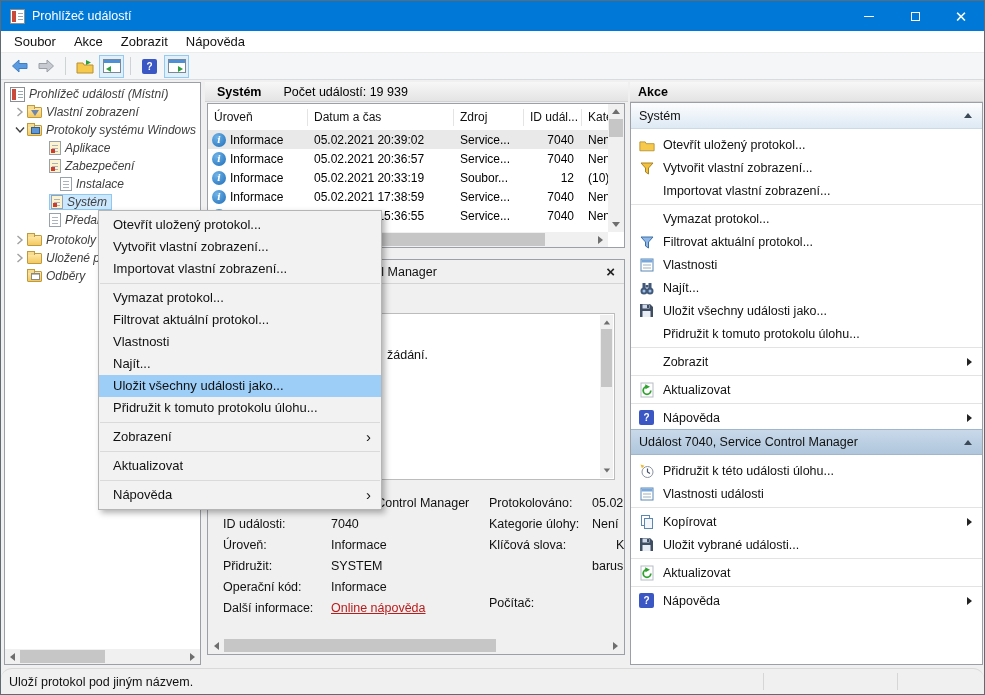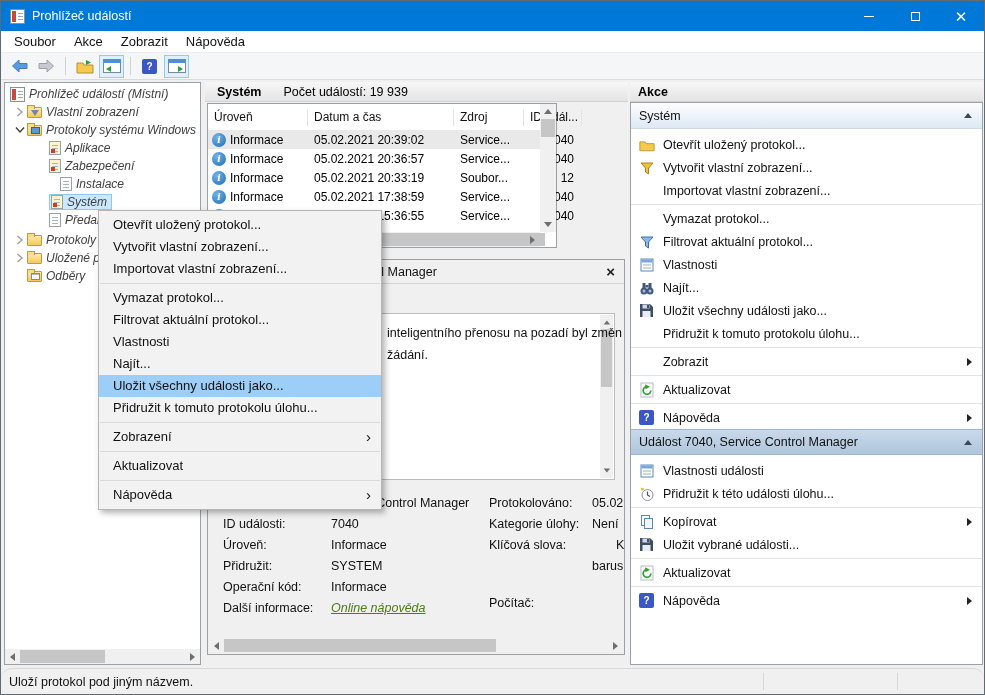--- a/index.html
+++ b/index.html
@@ -57,41 +57,41 @@
 .t-l { border-top:4px solid transparent; border-bottom:4px solid transparent; border-right:5px solid #6e6e6e; }
 .t-r { border-top:4px solid transparent; border-bottom:4px solid transparent; border-left:5px solid #6e6e6e; }
 .t-u { border-left:4px solid transparent; border-right:4px solid transparent; border-bottom:5px solid #6e6e6e; }
 .t-d { border-left:4px solid transparent; border-right:4px solid transparent; border-top:5px solid #6e6e6e; }
 .thumb { position:absolute; background:#c6c6c6; }
 
 
 .log-header { position:absolute; left:204px; top:81px; width:423px; height:20px; background:linear-gradient(#f7f7f7,#e4e4e4); border-bottom:1px solid #d2d2d2; display:flex; align-items:center; font-size:12.5px; }
 .log-title { font-weight:bold; margin-left:12px; }
 .log-count { margin-left:22px; }
-.tablebox { position:absolute; left:206px; top:102px; width:350px; height:145px; background:#fff; border:1px solid #9aa0a5; }
+.tablebox { position:absolute; left:206px; top:102px; width:418px; height:145px; background:#fff; border:1px solid #9aa0a5; }
 .thead { display:flex; height:26px; align-items:center; font-size:12px; color:#111; padding-right:16px; }
 .th { padding-left:6px; border-right:1px solid #e4e4e4; height:17px; line-height:17px; overflow:hidden; white-space:nowrap; }
 .c1{width:100px;flex:none}.c2{width:146px;flex:none}.c3{width:70px;flex:none}.c4{width:58px;flex:none}.c5{flex:1;border-right:none}
 .trt { display:flex; height:19px; align-items:center; font-size:12px; padding-right:16px; white-space:nowrap; }
 .trt .cell { overflow:hidden; }
 .trt.rsel { background:#e9e9e9; }
 .lvlcell { display:flex; align-items:center; padding-left:4px; gap:4px; }
 .i-info { width:14px; height:14px; border-radius:50%; background:radial-gradient(circle at 35% 30%, #6fb4e8, #1f6db8); display:inline-flex; flex:none; }
 .i-info::after { content:"i"; color:#fff; font:italic bold 9px "DejaVu Serif",serif; margin:auto; }
 .cid { text-align:right; padding-right:8px; }
 .cdt,.csrc,.ccat { padding-left:6px; }
 
 .detailbox { position:absolute; left:206px; top:258px; width:418px; height:396px; background:#f0f0f0; border:1px solid #9aa0a5; }
 .d-header { height:24px; display:flex; align-items:center; padding-left:10px; font-size:12.5px; border-bottom:1px solid #d4d4d4; color:#111; }
 .d-close { margin-left:auto; margin-right:9px; font-size:15px; font-weight:bold; color:#222; line-height:1; }
 .d-body { position:absolute; top:24px; left:0; right:0; bottom:0; overflow:hidden; }
 .msg-box { position:absolute; left:8px; top:29px; width:399px; height:167px; background:#fff; border:1px solid #bcbcbc; }
 .msg-line { position:absolute; font-size:12.5px; color:#111; white-space:nowrap; }
 .fld { position:absolute; font-size:12.5px; color:#111; white-space:nowrap; }
-.flink { color:#4d7c0f; text-decoration:underline;font-style:italic; }
+.flink { color:#b91c1c; text-decoration:underline; }
 
 
 .akce-header { position:absolute; left:629px; top:81px; width:353px; height:20px; background:linear-gradient(#f7f7f7,#e4e4e4); border-bottom:1px solid #d2d2d2; display:flex; align-items:center; font-size:12.5px; font-weight:bold; padding-left:8px; }
 .apanel { position:absolute; left:629px; top:101px; width:353px; height:563px; background:#fff; border:1px solid #9aa0a5; overflow:hidden; }
 .asec { height:26px; display:flex; align-items:center; padding:0 10px 0 8px; font-size:12.5px; color:#111; }
 .asec-1 { background:linear-gradient(#fdfdfe,#dde9f4); border-bottom:1px solid #cdd9e5; }
 .asec-2 { background:linear-gradient(#c9d9ea,#afc6dc); border-top:1px solid #9fb6cc; border-bottom:1px solid #9fb6cc; }
 .tri-up { margin-left:auto; border-left:4px solid transparent; border-right:4px solid transparent; border-bottom:5px solid #3c4a58; width:0; height:0; }
 .alist { padding-top:4px; }
 .arow { height:23px; display:flex; align-items:center; padding-left:8px; font-size:12.5px; color:#111; position:relative; white-space:nowrap; }
@@ -340,21 +340,20 @@
         <div class="vsb" style="top:1px; right:1px; bottom:1px; width:13px;">
           <div class="sb-a" style="top:0; left:-1px; transform:scale(.8);">
               <span class="t-u"></span>
             </div>
           <div class="thumb" style="top:14px; left:1px; right:1px; height:58px;"></div>
           <div class="sb-a" style="bottom:0; left:-1px; transform:scale(.8);">
               <span class="t-d"></span>
             </div>
         </div>
       </div>
-      <span class="msg-line" style="left:179px; top:42px;">inteligentního přenosu na pozadí byl změn</span>
       <span class="msg-line" style="left:179px; top:64px;">žádání.</span>
 
       <span class="fld" style="left:15px; top:212px;">Zdroj:</span>
       <span class="fld" style="left:123px; top:212px;">Service Control Manager</span>
       <span class="fld" style="left:15px; top:233px;">ID události:</span>
       <span class="fld" style="left:123px; top:233px;">7040</span>
       <span class="fld" style="left:15px; top:254px;">Úroveň:</span>
       <span class="fld" style="left:123px; top:254px;">Informace</span>
       <span class="fld" style="left:15px; top:275px;">Přidružit:</span>
       <span class="fld" style="left:123px; top:275px;">SYSTEM</span>
@@ -494,37 +493,37 @@
     </div>
 
     <div class="asec asec-2">
       <span>Událost 7040, Service Control Manager</span>
       <span class="tri-up"></span>
     </div>
     <div class="alist">
       <div class="arow">
         <span class="aicon">
             <svg width="16" height="16">
+              <circle cx="8.5" cy="9" r="5.5" fill="#fff" stroke="#8a93a3"></circle>
+              <path d="M8.5 5.5 v3.5 l2.5 1.5" stroke="#44506a" fill="none" stroke-width="1.2"></path>
+              <path d="M1.5 1.5 l4 1.2 -2.6 2.6z" fill="#f0b929"></path>
+            </svg>
+          </span>
+        <span>Přidružit k této události úlohu...</span>
+      </div>
+      <div class="arow">
+        <span class="aicon">
+            <svg width="16" height="16">
               <rect x="2" y="2" width="12" height="12" fill="#fff" stroke="#5b87b5"></rect>
               <rect x="2.5" y="2.5" width="11" height="3" fill="#7aa7d9"></rect>
               <line x1="4" y1="8" x2="12" y2="8" stroke="#9ab0bd"></line>
               <line x1="4" y1="11" x2="12" y2="11" stroke="#9ab0bd"></line>
             </svg>
           </span>
         <span>Vlastnosti události</span>
-      </div>
-      <div class="arow">
-        <span class="aicon">
-            <svg width="16" height="16">
-              <circle cx="8.5" cy="9" r="5.5" fill="#fff" stroke="#8a93a3"></circle>
-              <path d="M8.5 5.5 v3.5 l2.5 1.5" stroke="#44506a" fill="none" stroke-width="1.2"></path>
-              <path d="M1.5 1.5 l4 1.2 -2.6 2.6z" fill="#f0b929"></path>
-            </svg>
-          </span>
-        <span>Přidružit k této události úlohu...</span>
       </div>
       <div class="asep"></div>
       <div class="arow">
         <span class="aicon">
             <svg width="16" height="16">
               <rect x="2.5" y="1.5" width="8" height="10" fill="#fff" stroke="#5b87b5"></rect>
               <rect x="5.5" y="4.5" width="8" height="10" fill="#f3f7fc" stroke="#5b87b5"></rect>
             </svg>
           </span>
         <span>Kopírovat</span>

